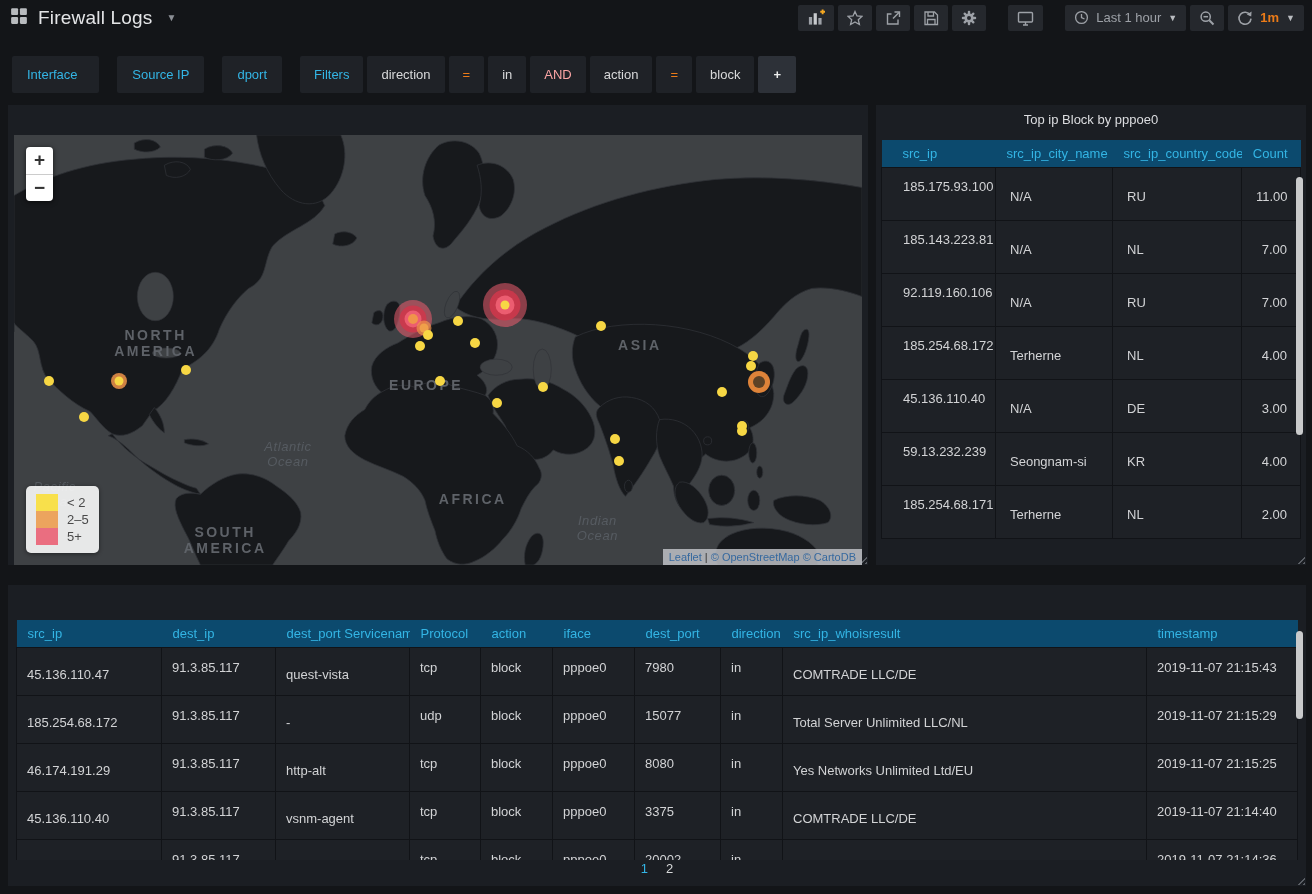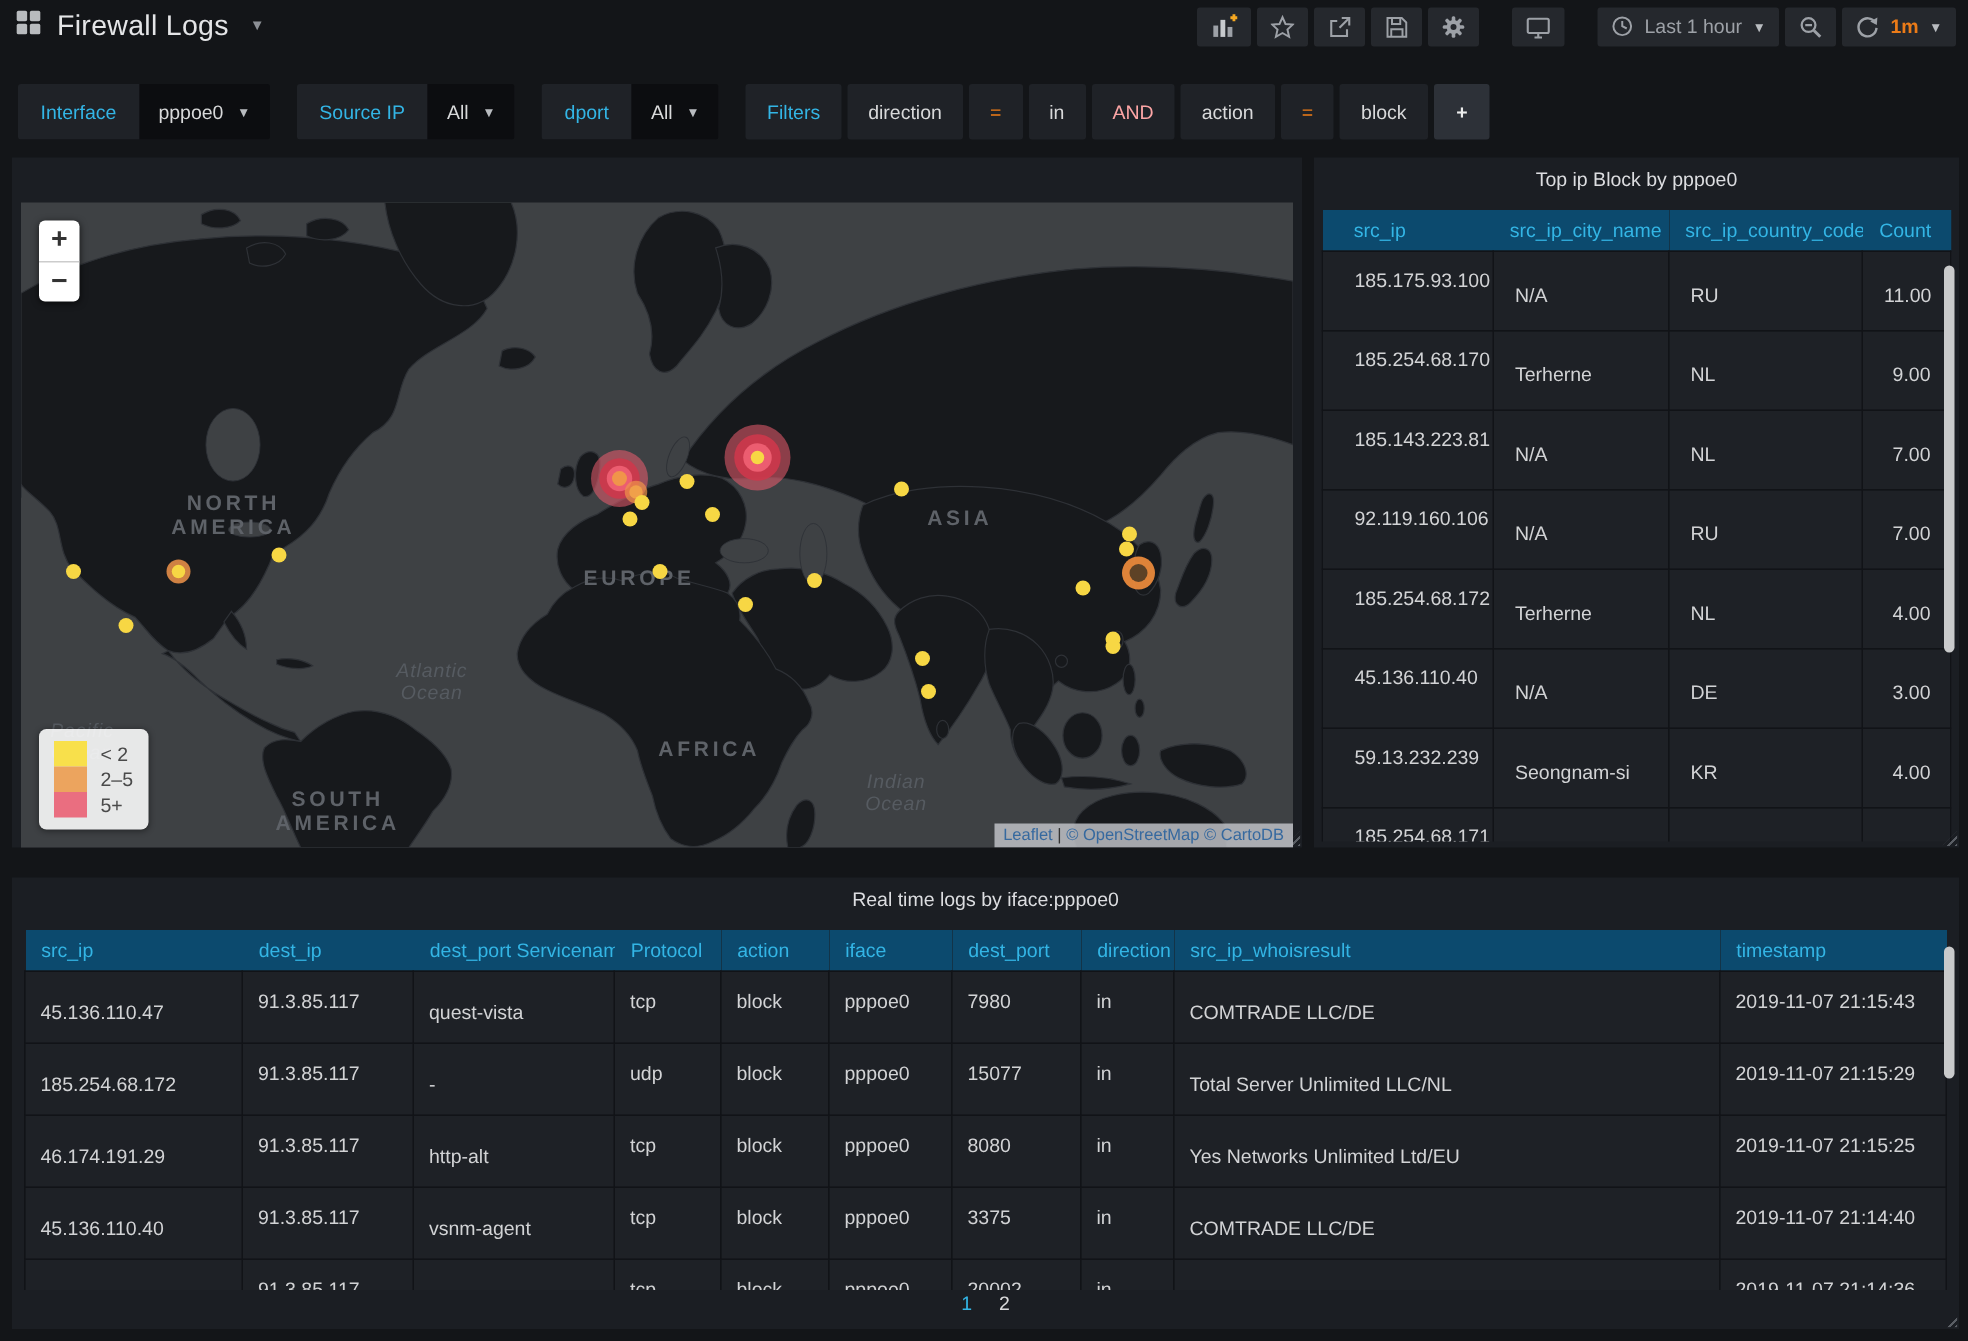--- a/index.html
+++ b/index.html
@@ -12,21 +12,21 @@
   .tcaret { color:#8b8f95; font-size:10px; margin-left:4px; }
   .nav-right { margin-left:auto; display:flex; align-items:center; gap:4px; }
   .tile { height:26px; min-width:34px; background:#25282d; border-radius:2px; display:flex; align-items:center; justify-content:center; padding:0 9px; color:#9da1a7; font-size:13px; gap:7px; cursor:pointer; }
   .tile svg { display:block; }
   .spacer { width:14px; }
   .refresh-label { color:#eb7b18; font-weight:bold; }
   .vcaret { font-size:9px; color:#b9bcc0; }
 
   
   .filterbar { position:absolute; top:56px; left:12px; display:flex; gap:18px; height:37px; }
-  .chip { display:flex; border-radius:2px; overflow:hidden; }
+  .chip { display:flex; border-radius:2px; overflow:hidden;flex-direction:column; }
   .chip-label { background:#1f2227; color:#33b5e5; padding:0 15px; line-height:37px; font-size:13px; }
   .chip-value { background:#0c0d10; color:#d8d9da; padding:0 13px; font-size:13px; display:flex; align-items:center; gap:9px; cursor:pointer; }
   .expr { display:flex; gap:4px;border-radius:11px; }
   .tok { background:#1f2227; line-height:37px; padding:0 14px; font-size:13px; color:#d8d9da; border-radius:2px; cursor:pointer; }
   .tok-op { color:#eb7b18; }
   .tok-cond { color:#fca5a5; }
   .tok-add { background:#2d3138; color:#eceded; font-weight:bold; padding:0 15px; }
 
   
   .panel { position:absolute; background:#1b1e23; }
@@ -410,26 +410,20 @@
           </tr>
         </thead>
       <tbody>
           <tr>
             <td class="c-first">185.175.93.100</td>
             <td>N/A</td>
             <td>RU</td>
             <td>11.00</td>
           </tr>
           <tr>
-            <td class="c-first">185.254.68.170</td>
-            <td>Terherne</td>
-            <td>NL</td>
-            <td>9.00</td>
-          </tr>
-          <tr>
             <td class="c-first">185.143.223.81</td>
             <td>N/A</td>
             <td>NL</td>
             <td>7.00</td>
           </tr>
           <tr>
             <td class="c-first">92.119.160.106</td>
             <td>N/A</td>
             <td>RU</td>
             <td>7.00</td>
@@ -459,21 +453,20 @@
             <td>2.00</td>
           </tr>
         </tbody>
     </table>
   </div>
   <div class="vscroll" id="top-scroll"></div>
   <div class="grip"></div>
 </div>
 
 <div class="panel" id="logs-panel">
-  <div class="panel-title">Real time logs by iface:pppoe0</div>
   <div class="lwrap">
     <table id="logs-table">
       <colgroup>
         <col style="width:145px">
           <col style="width:114px">
           <col style="width:134px">
           <col style="width:71px">
           <col style="width:72px">
         <col style="width:82px">
           <col style="width:86px">

